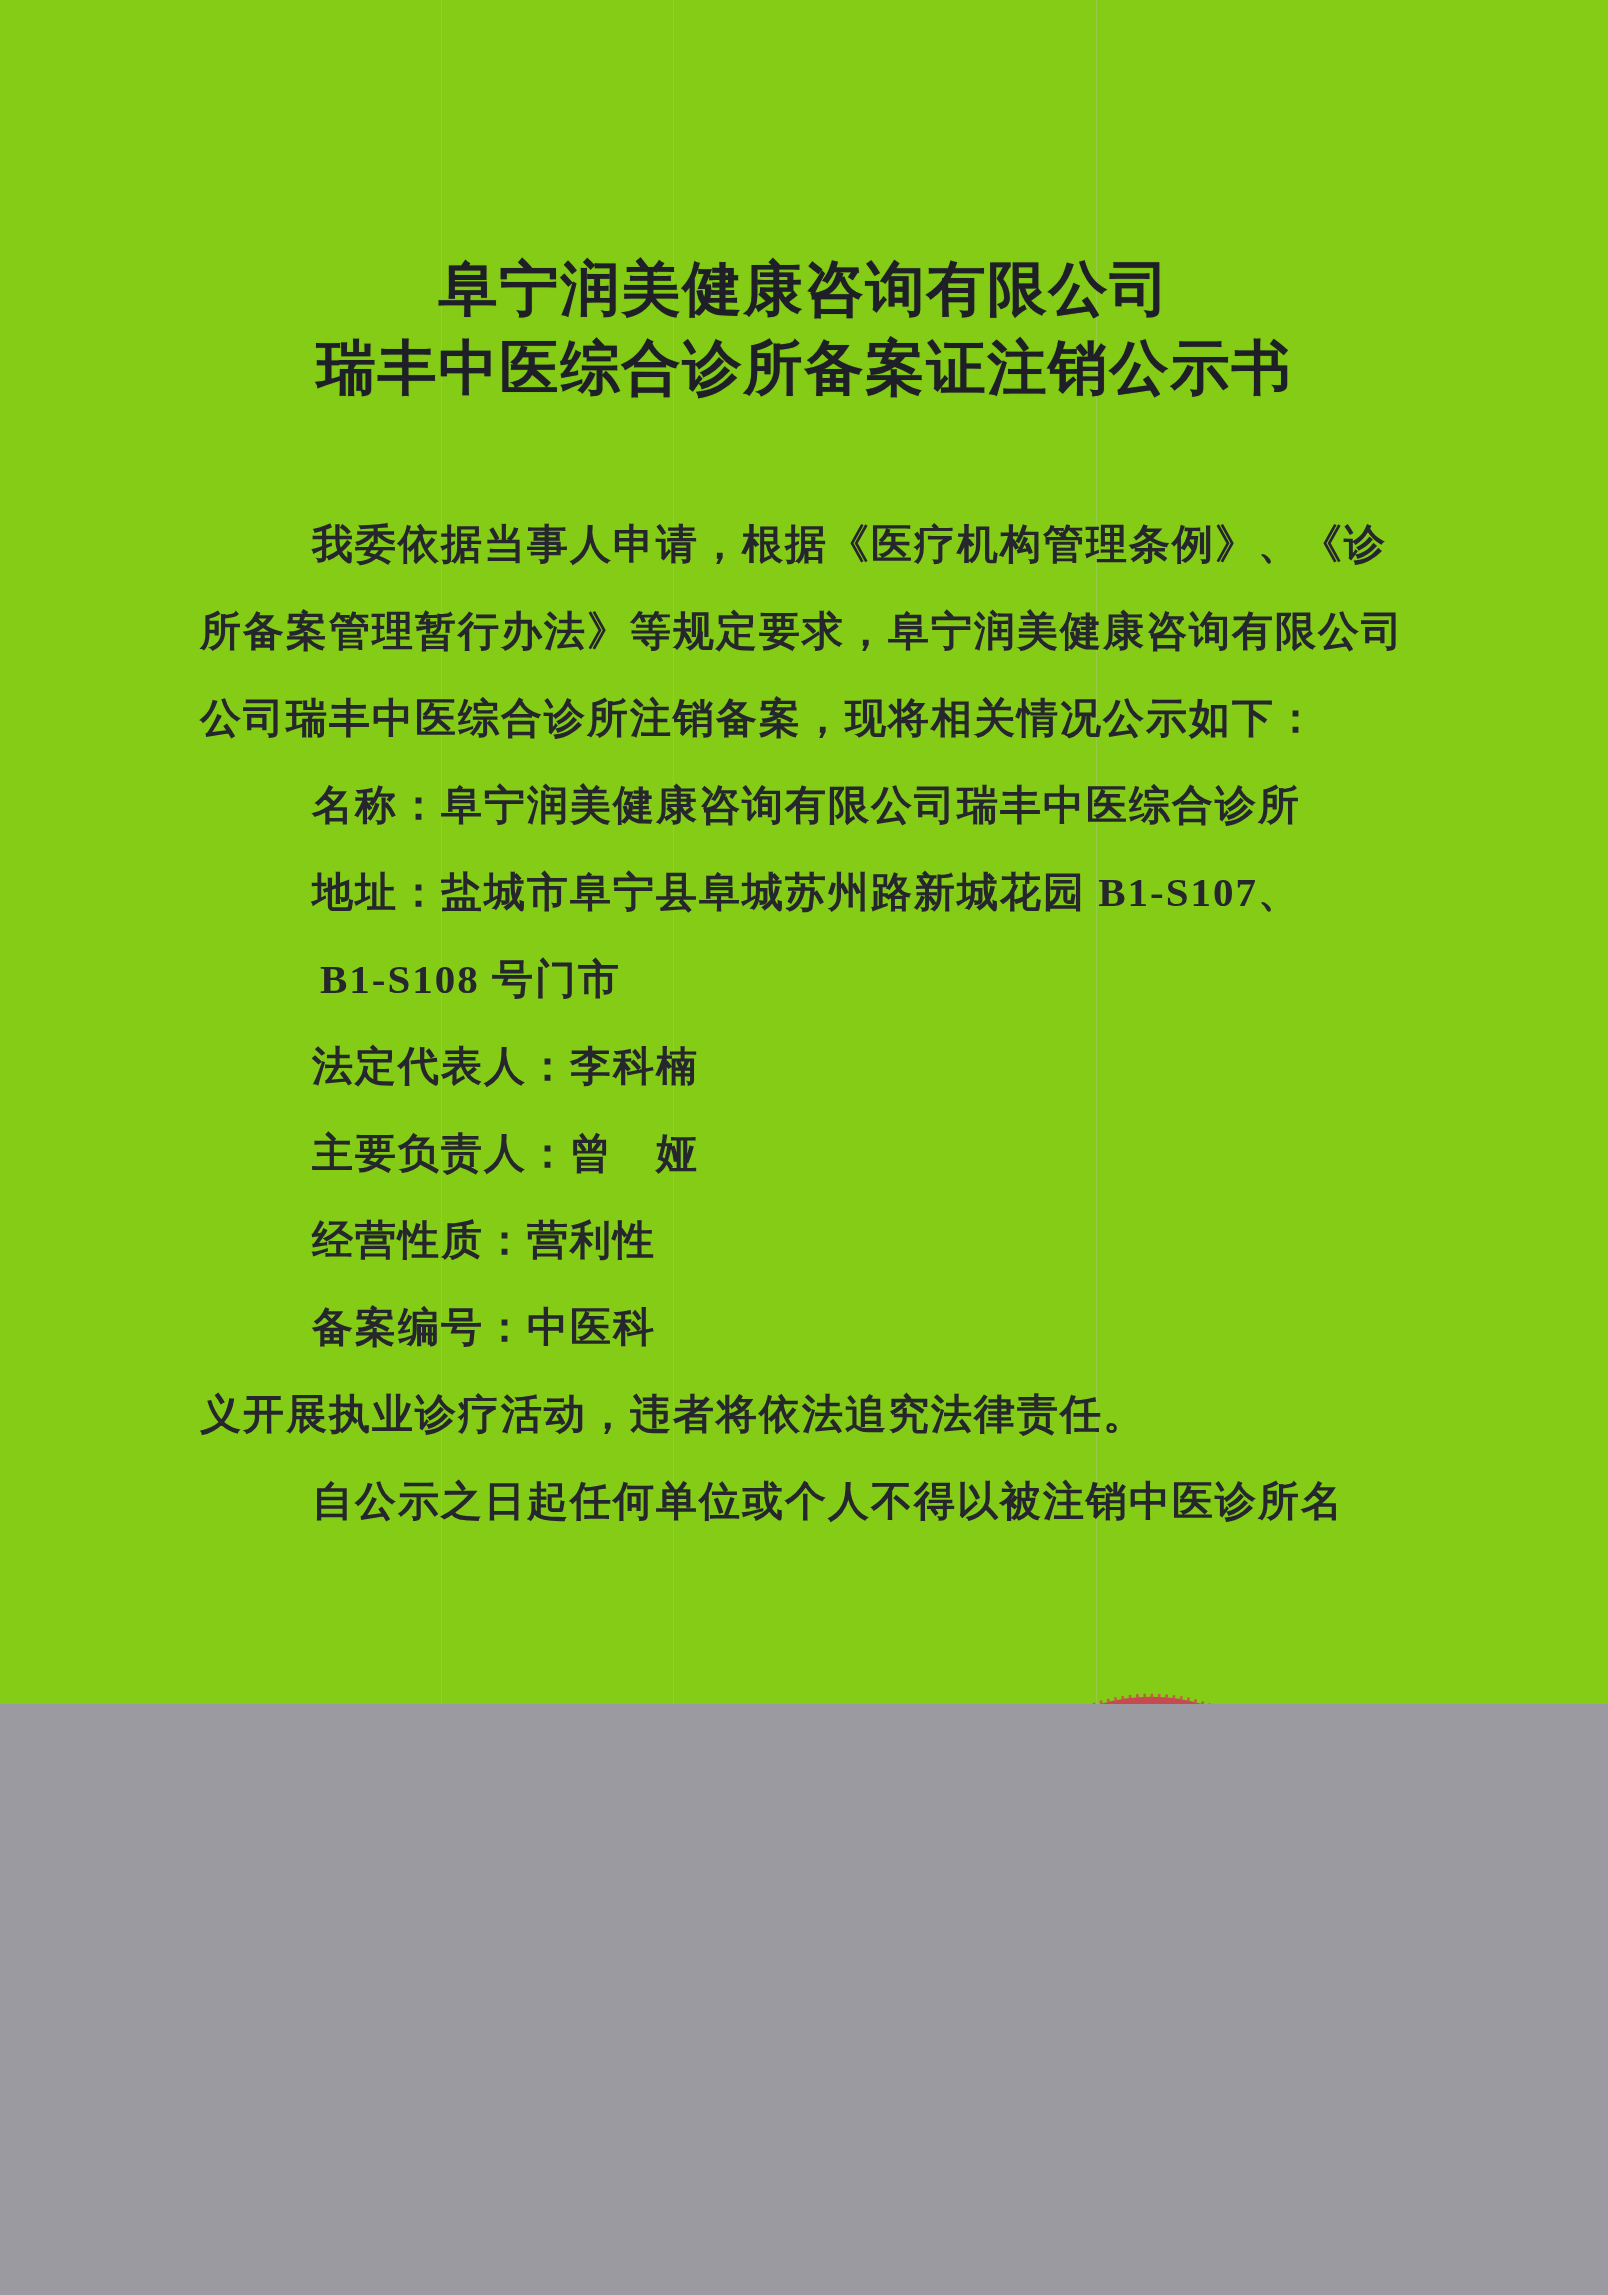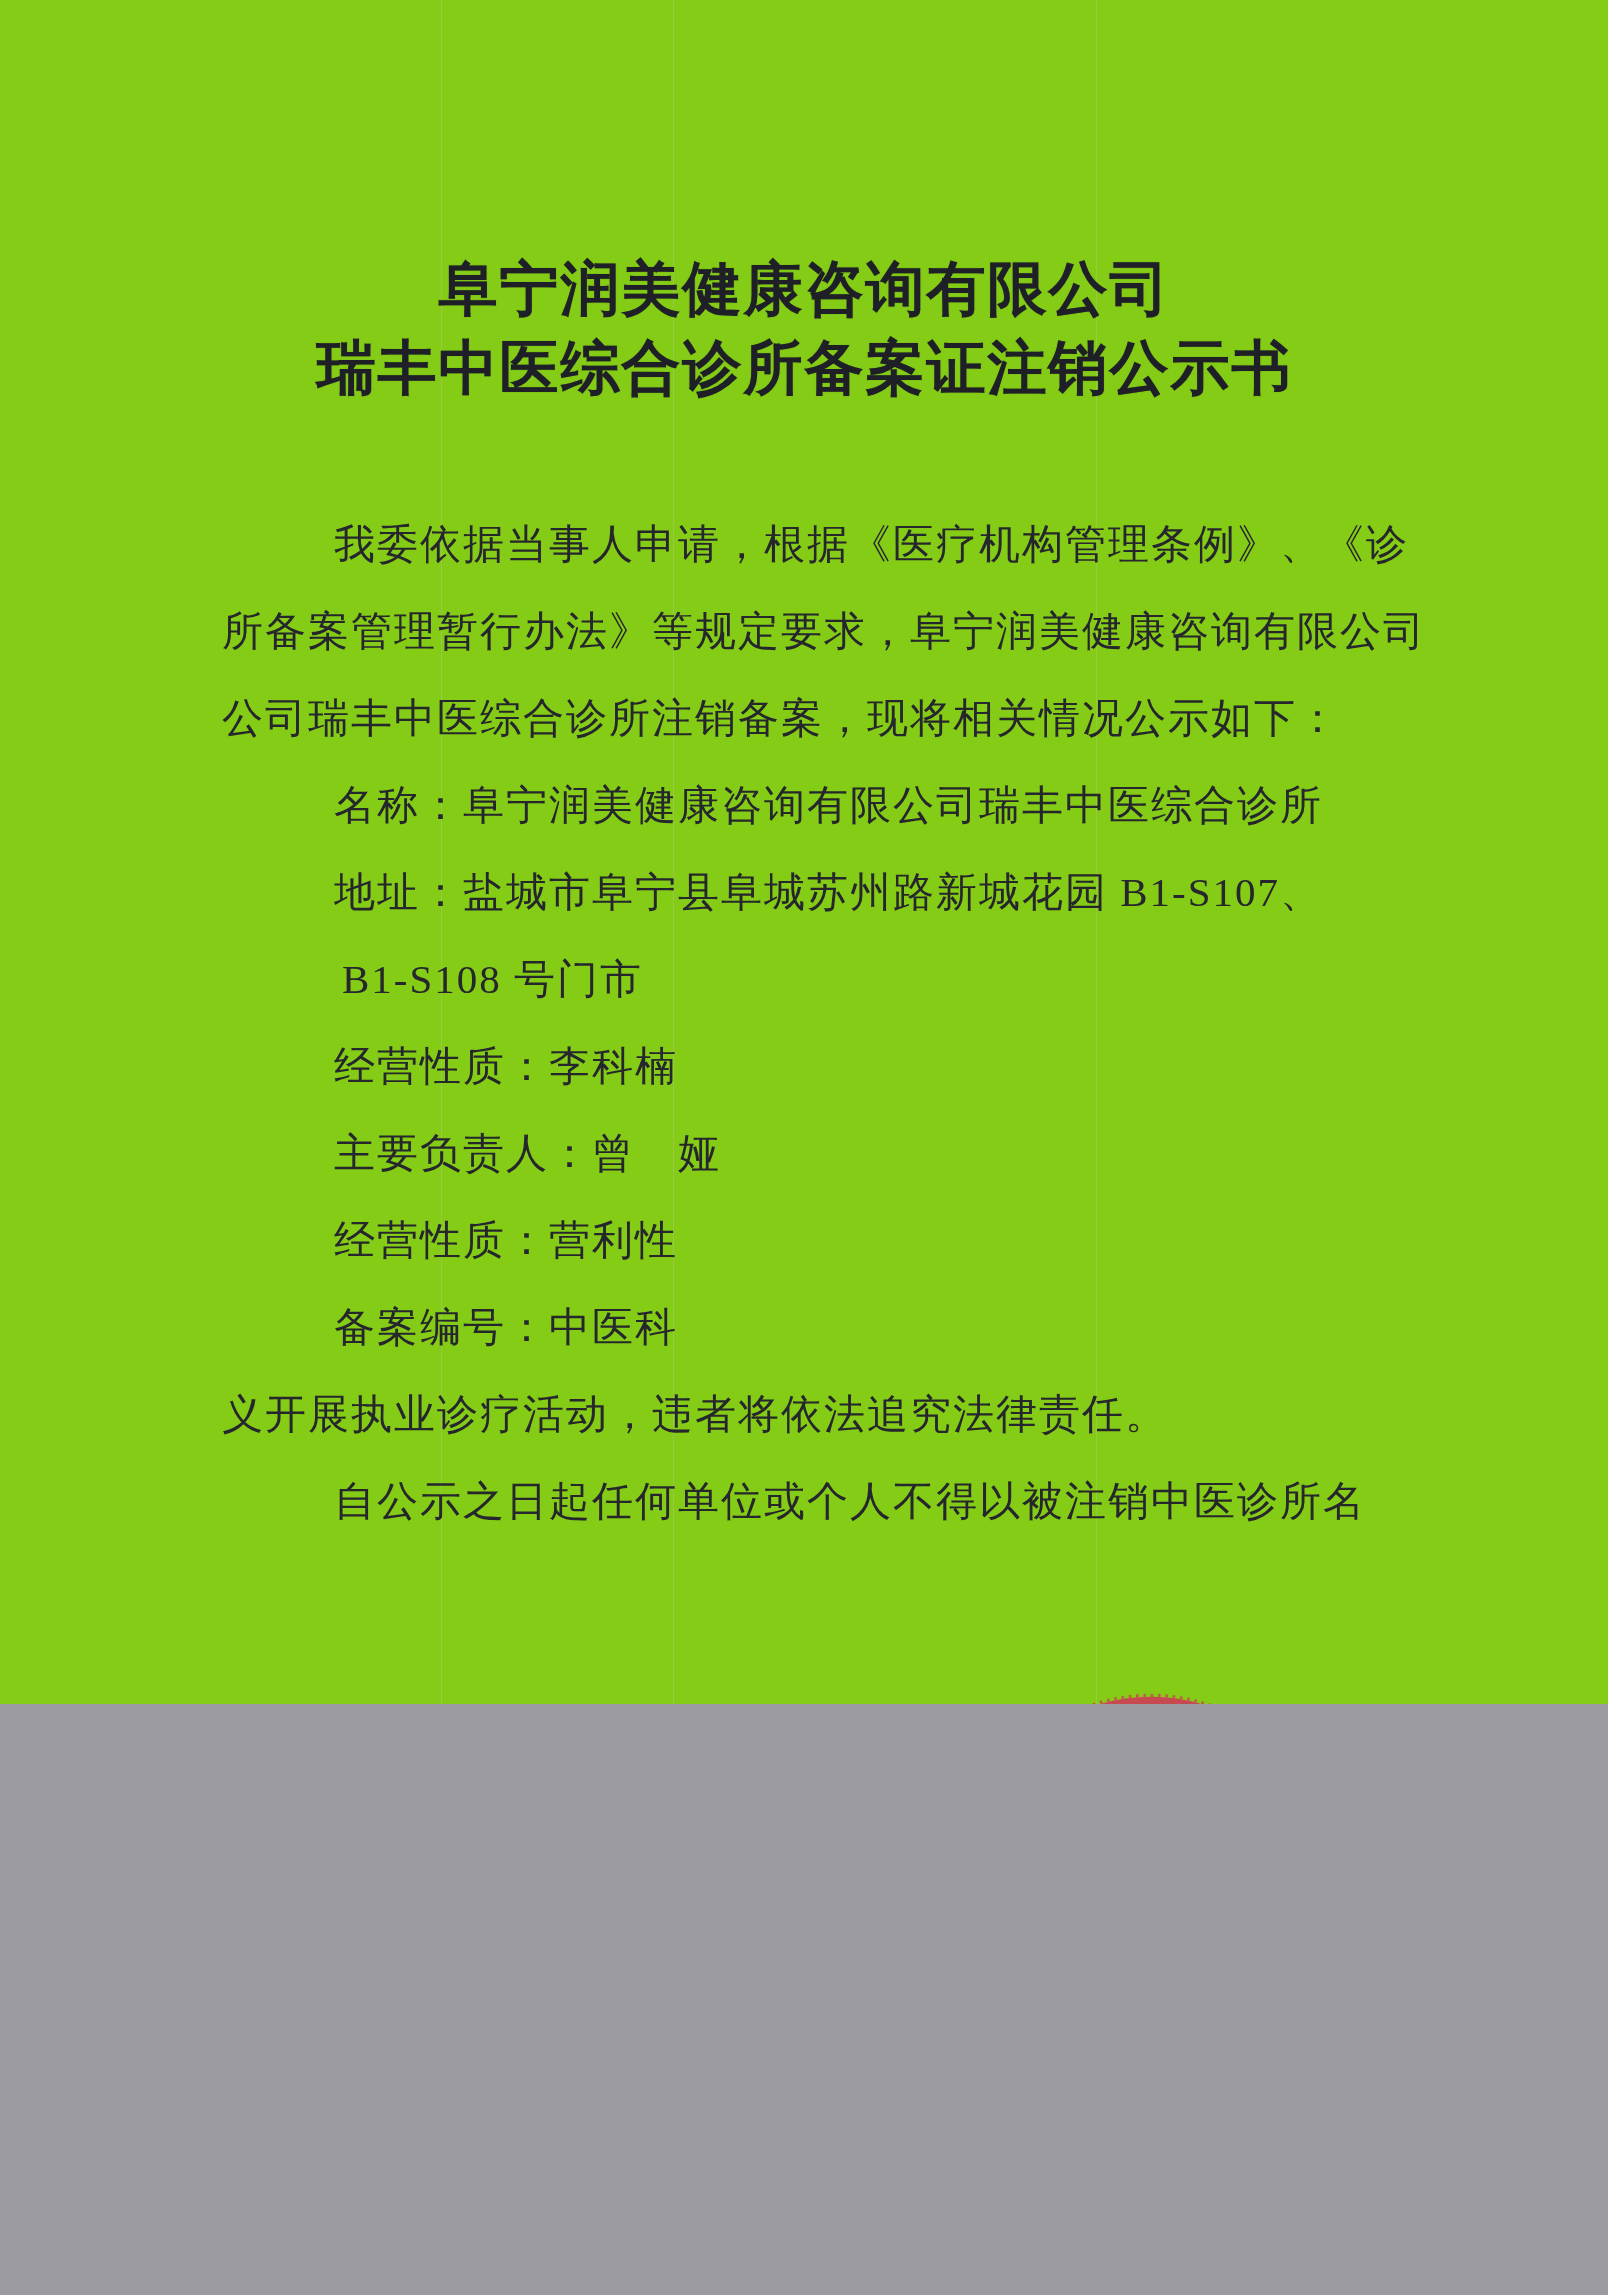--- a/index.html
+++ b/index.html
@@ -23,22 +23,22 @@
     text-align:center;z-index:2;
   }
   .title-line{
     margin:0;
     font-size:59px;line-height:79px;font-weight:bold;
     color:#1f1f27;letter-spacing:2px;
     text-shadow:0 0 0.7px rgba(30,30,40,.55);
   }
 
   .body-text{
-    position:absolute;left:222px;top:501px;width:1206px;z-index:2;
-    font-size:41px;line-height:87px;letter-spacing:2px;
+    position:absolute;left:200px;top:501px;width:1206px;z-index:2;
+    font-size:41px;line-height:87px;letter-spacing:2px;font-weight:bold;
   }
   .body-text p{margin:0;white-space:nowrap;}
   .ind-p{text-indent:112px;}
   .ind-addr{text-indent:120px;}
   .ind-0{text-indent:0;}
 
   .sig-org{
     position:absolute;left:892px;top:1779px;z-index:3;
     font-size:41px;line-height:87px;letter-spacing:4px;white-space:nowrap;
     color:#26262d;
@@ -77,21 +77,21 @@
     <p class="title-line">瑞丰中医综合诊所备案证注销公示书</p>
   </div>
 
   <div class="body-text">
     <p class="line ind-p">我委依据当事人申请，根据《医疗机构管理条例》、《诊</p>
     <p class="line ind-0">所备案管理暂行办法》等规定要求，阜宁润美健康咨询有限公司</p>
     <p class="line ind-0">公司瑞丰中医综合诊所注销备案，现将相关情况公示如下：</p>
     <p class="line ind-p">名称：阜宁润美健康咨询有限公司瑞丰中医综合诊所</p>
     <p class="line ind-p">地址：盐城市阜宁县阜城苏州路新城花园 B1-S107、</p>
     <p class="line ind-addr">B1-S108 号门市</p>
-    <p class="line ind-p">经营性质：李科楠</p>
+    <p class="line ind-p">法定代表人：李科楠</p>
     <p class="line ind-p">主要负责人：曾　娅</p>
     <p class="line ind-p">经营性质：营利性</p>
     <p class="line ind-p">备案编号：中医科</p>
     <p class="line ind-0">义开展执业诊疗活动，违者将依法追究法律责任。</p>
     <p class="line ind-p">自公示之日起任何单位或个人不得以被注销中医诊所名</p>
   </div>
 
   <div class="sig-org">阜宁县卫生健康委员会</div>
   <div class="sig-date">2016 年 8 月 27 日</div>
 

